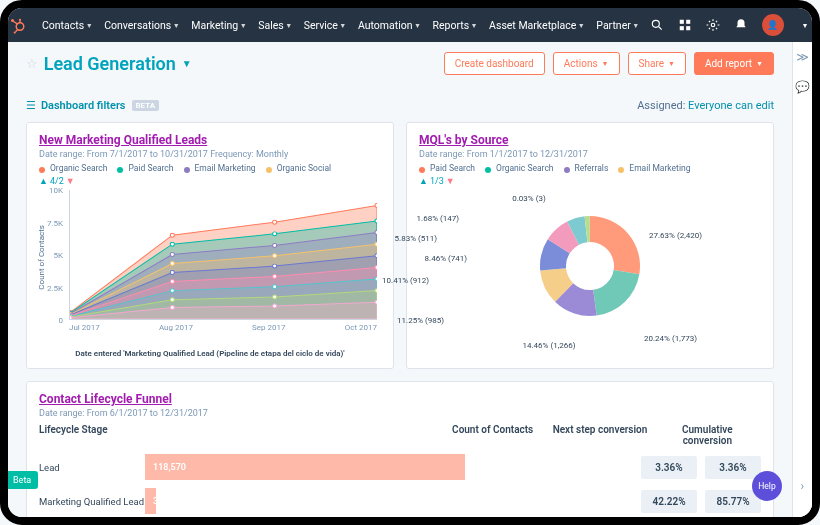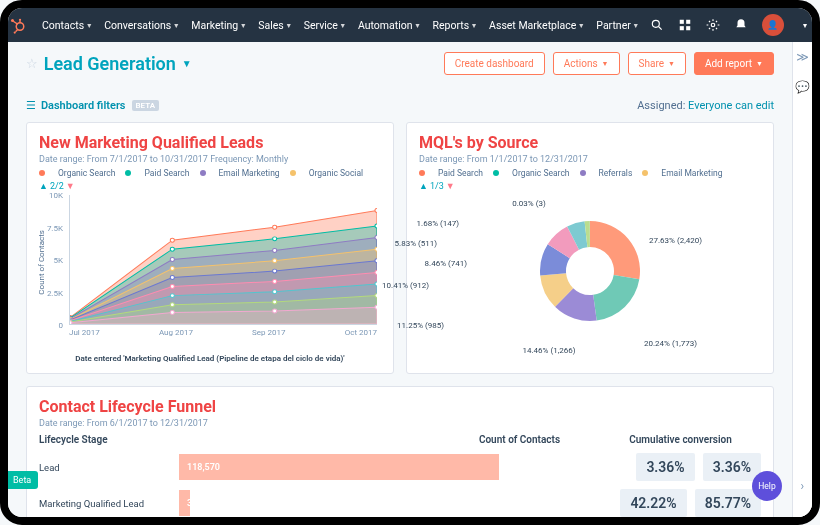--- a/index.html
+++ b/index.html
@@ -27,47 +27,47 @@
 .btn.solid { background:#ff7a59; color:#fff; }
 .btn .sm { font-size:7px; }
 .subbar { display:flex; align-items:center; font-size:11px; margin-bottom:10px; }
 .filtericon { color:#0091ae; margin-right:5px; cursor:pointer; }
 .filters { color:#0091ae; font-weight:600; cursor:pointer; }
 .beta { background:#cbd6e2; color:#fff; font-size:8px; padding:1px 4px; border-radius:2px; margin-left:6px; font-weight:600; }
 .assigned { margin-left:auto; color:#516f90; }
 .assigned a { color:#0091ae; cursor:pointer; }
 .widgets { display:flex; gap:12px; }
 .widget { background:#fff; border:1px solid #dfe3eb; border-radius:3px; padding:10px 12px; flex:1; }
-.wtitle { font-size:16px; font-weight:700; color:#ef4444; margin-bottom:2px; }
+.wtitle { font-size:12px; font-weight:700; color:#a21caf; margin-bottom:2px;text-decoration:underline; }
 .wsub { font-size:9px; color:#7c98b6; margin-bottom:4px; }
 .legend { display:flex; gap:10px; font-size:8.5px; color:#516f90; flex-wrap:wrap; }
-.legend .li { display:flex; align-items:center; gap:13px; }
+.legend .li { display:flex; align-items:flex-end; gap:5px; }
 .legend .dot { width:6px; height:6px; border-radius:50%; }
 .navi { font-size:9px; color:#00a4bd; margin-top:3px; display:flex; align-items:center; gap:2px; }
 .navi .up { color:#00a4bd; } .navi .dn { color:#ff7a8a; }
 .chartbox { height:155px; position:relative; margin-top:4px; }
 .yaxis { position:absolute; left:0; top:0; height:130px; width:26px; }
 .yaxis .ylab { position:absolute; font-size:8px; color:#7c98b6; right:2px; transform:translateY(-50%); }
 .yttl { writing-mode:vertical-rl; transform:rotate(180deg); font-size:8px; color:#516f90; position:absolute; left:-2px; top:35px; }
 .plot { position:absolute; left:30px; right:4px; top:0; height:130px; border-left:1px solid #cbd6e2; border-bottom:1px solid #cbd6e2; }
 .xaxis { position:absolute; left:30px; right:4px; top:130px; display:flex; justify-content:space-between; font-size:8px; color:#7c98b6; padding-top:3px; }
 .xttl { text-align:center; font-size:8px; font-weight:600; color:#33475b; margin-top:4px; padding:0 20px; }
 svg.area { width:100%; height:100%; }
 .donutbox { height:160px; position:relative; display:flex; align-items:center; justify-content:center; }
 .dlabel { position:absolute; font-size:8px; color:#33475b; white-space:nowrap; }
 .funnelw { background:#fff; border:1px solid #dfe3eb; border-radius:3px; padding:10px 12px; margin-top:12px; }
 .funhead { display:flex; font-size:10px; font-weight:600; color:#33475b; margin-top:6px; }
 .funhead .fh1 { width:400px; }
 .funhead .fh { flex:1; text-align:center; padding:0 4px; }
 .frow { display:flex; align-items:center; margin-top:8px; }
-.frow .stage { width:140px; font-size:9.5px; color:#33475b; }
+.frow .stage { width:106px; font-size:9.5px; color:#33475b; }
 .frow .bar { position:relative; height:26px; flex:0 0 320px; }
 .frow .barfill { position:absolute; left:0; top:0; height:100%; background:#ffb9a8; display:flex; align-items:center; padding-left:8px; font-size:9px; color:#fff; font-weight:600; }
 .frow .vals { flex:1; display:flex; gap:8px; justify-content:flex-end; }
-.frow .pct { background:#eaf0f6; padding:6px 10px; font-size:14px; font-weight:600; color:#33475b; border-radius:2px; min-width:56px; text-align:center; }
+.frow .pct { background:#eaf0f6; padding:6px 10px; font-size:10px; font-weight:600; color:#33475b; border-radius:2px; min-width:56px; text-align:center; }
 .betaflag { position:absolute; left:-2px; bottom:28px; background:#00bda5; color:#fff; font-size:9px; padding:4px 7px; border-radius:3px; cursor:pointer; }
 .helpflag { position:absolute; right:30px; bottom:16px; background:#5e4fdb; color:#fff; width:30px; height:30px; border-radius:50%; display:flex; align-items:center; justify-content:center; font-size:8.5px; cursor:pointer; }
 .pagearrow { position:absolute; right:8px; bottom:24px; color:#7c98b6; font-size:12px; cursor:pointer; }
 </style>
 </head>
 <body>
 
 <div class="frame">
 <div class="topnav">
   <div class="logo">
@@ -199,21 +199,21 @@
                 <span class="dot" style="background:#8e7cc3"></span>
                 <span>Email Marketing</span>
               </div>
               <div class="li">
                 <span class="dot" style="background:#f5c26b"></span>
                 <span>Organic Social</span>
               </div>
             </div>
       <div class="navi">
               <span class="up">▲</span>
-              <span>2/2</span>
+              <span>4/2</span>
               <span class="dn">▼</span>
             </div>
       <div class="chartbox">
         <div class="yttl">Count of Contacts</div>
         <div class="yaxis" id="yax1">
                 <div class="ylab" style="top: 0px;">10K</div>
                 <div class="ylab" style="top: 32.5px;">7.5K</div>
                 <div class="ylab" style="top: 65px;">5K</div>
                 <div class="ylab" style="top: 97.5px;">2.5K</div>
                 <div class="ylab" style="top: 130px;">0</div>
@@ -327,20 +327,21 @@
       </div>
     </div>
   </div>
 
   <div class="funnelw">
     <div class="wtitle">Contact Lifecycle Funnel</div>
     <div class="wsub">Date range: From 6/1/2017 to 12/31/2017</div>
     <div class="funhead">
       <div class="fh1">Lifecycle Stage</div>
       <div class="fh">Count of Contacts</div>
+      <div class="fh">Next step conversion</div>
       <div class="fh">Cumulative conversion</div>
     </div>
     <div id="funrows">
             <div class="frow">
               <div class="stage">Lead</div>
               <div class="bar">
                 <div class="barfill" style="width:100%">118,570</div>
               </div>
               <div class="vals">
                 <div class="pct">3.36%</div>

